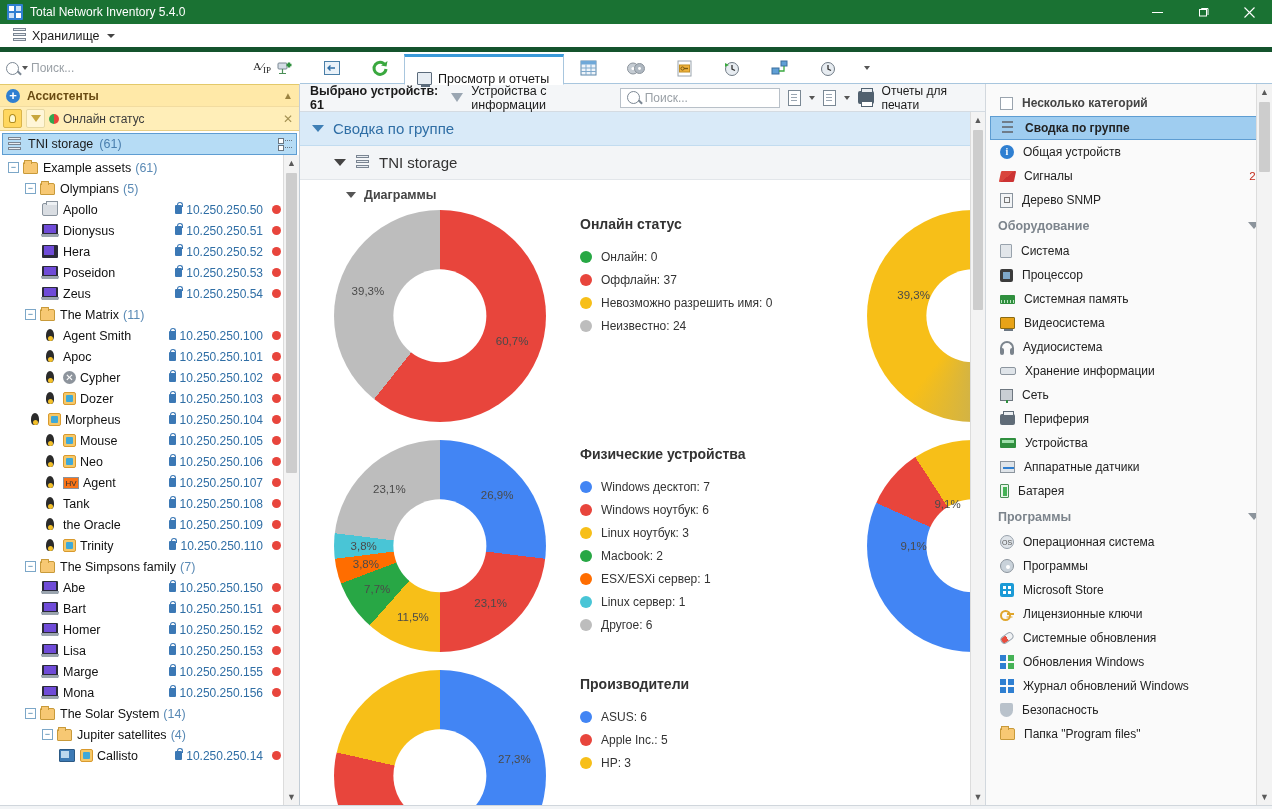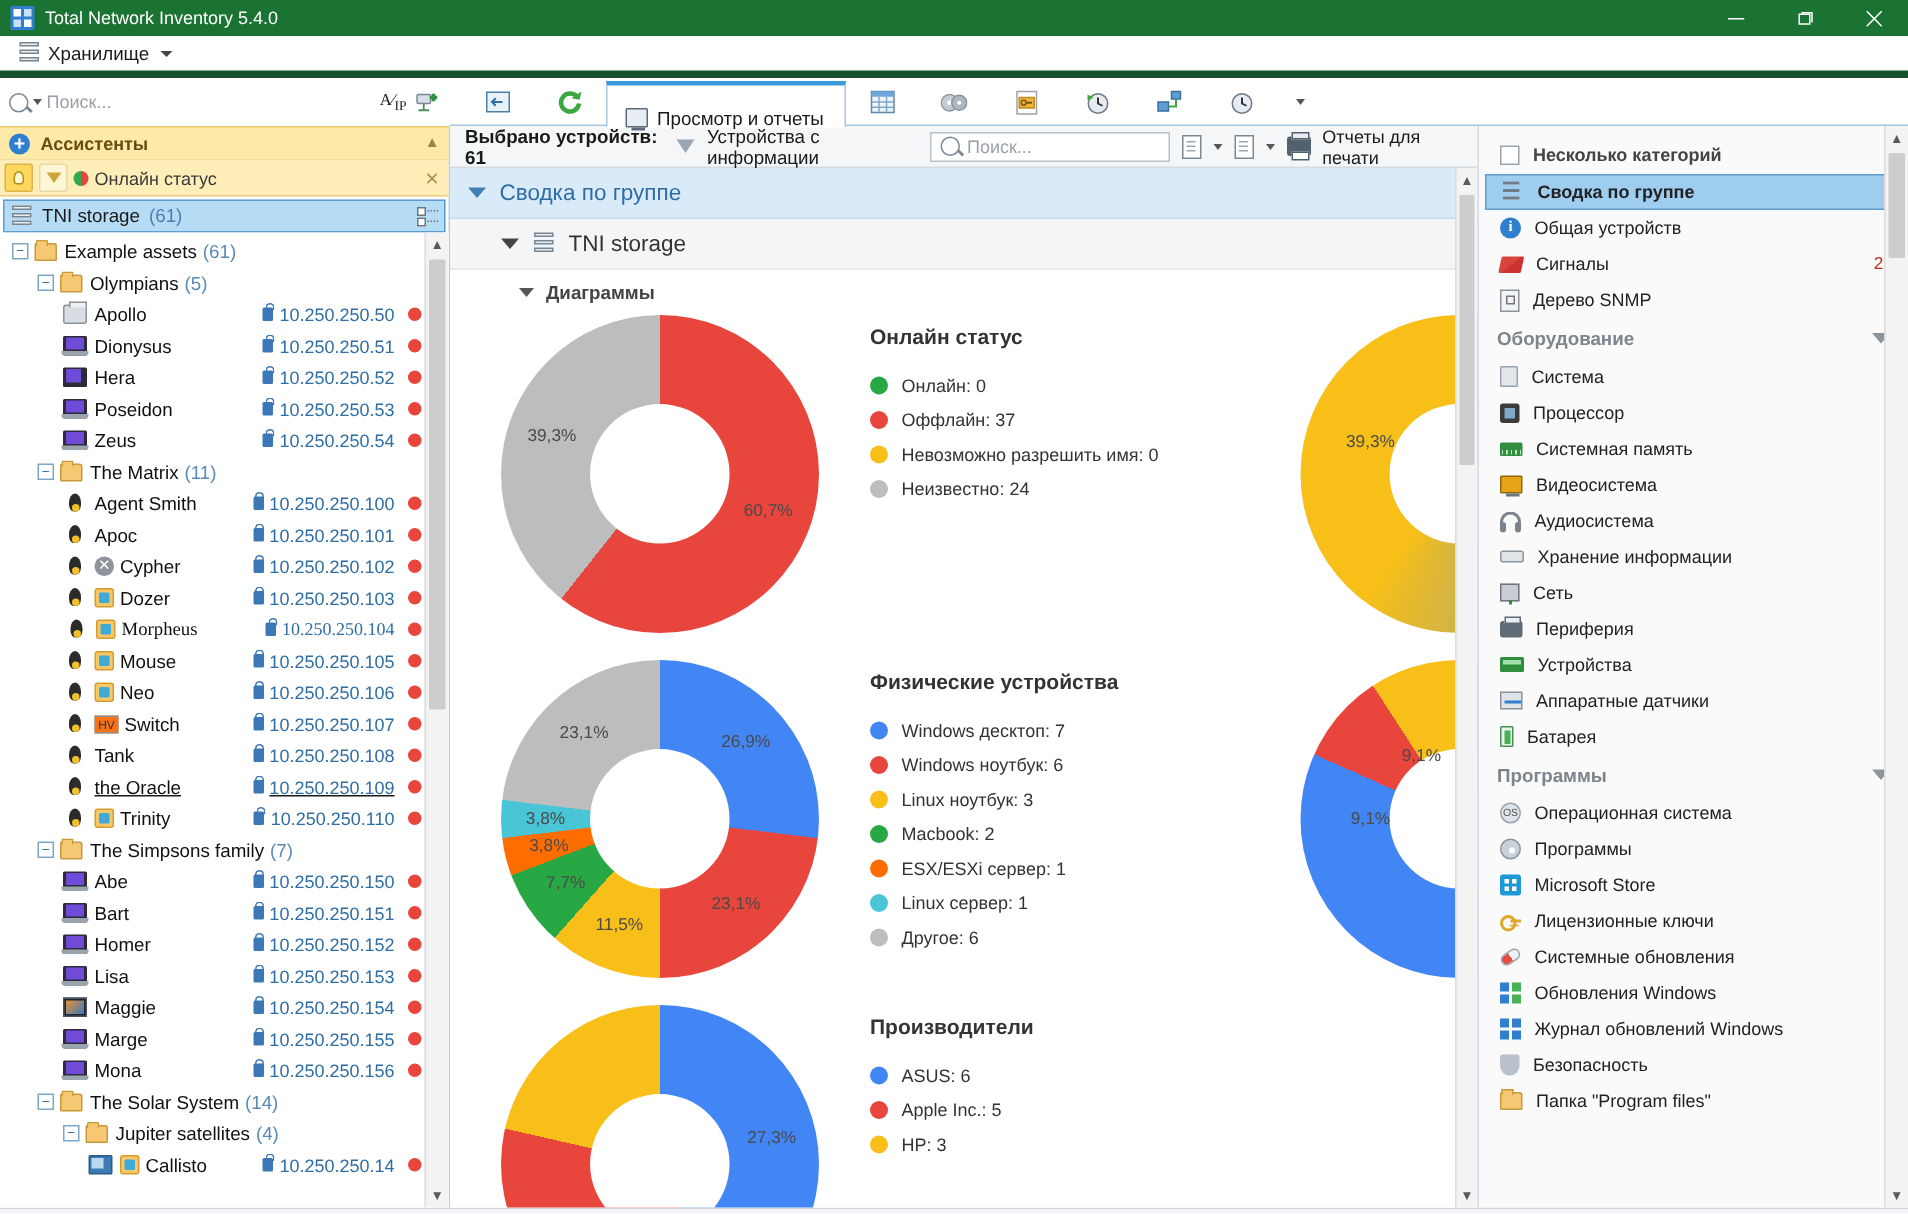--- a/index.html
+++ b/index.html
@@ -618,21 +618,21 @@
               <span class="tip"><span class="lockico"></span>10.250.250.102</span>
               <span class="reddot" style="margin-left:9px"></span>
             </div>
             <div class="trow" style="padding-left: 42px;">
               <span class="dev-ico dev-tux"></span>
               <span class="badge-sq"></span>
               <span class="tname">Dozer</span>
               <span class="tip"><span class="lockico"></span>10.250.250.103</span>
               <span class="reddot" style="margin-left:9px"></span>
             </div>
-            <div class="trow" style="padding-left: 43px; font-family: Liberation Serif, serif;">
+            <div class="trow" style="padding-left: 27px;">
               <span class="dev-ico dev-tux"></span>
               <span class="badge-sq"></span>
               <span class="tname">Morpheus</span>
               <span class="tip"><span class="lockico"></span>10.250.250.104</span>
               <span class="reddot" style="margin-left:9px"></span>
             </div>
             <div class="trow" style="padding-left: 42px;">
               <span class="dev-ico dev-tux"></span>
               <span class="badge-sq"></span>
               <span class="tname">Mouse</span>
@@ -642,31 +642,31 @@
             <div class="trow" style="padding-left: 42px;">
               <span class="dev-ico dev-tux"></span>
               <span class="badge-sq"></span>
               <span class="tname">Neo</span>
               <span class="tip"><span class="lockico"></span>10.250.250.106</span>
               <span class="reddot" style="margin-left:9px"></span>
             </div>
             <div class="trow" style="padding-left: 42px;">
               <span class="dev-ico dev-tux"></span>
               <span class="badge-hv">HV</span>
-              <span class="tname">Switch</span>
+              <span class="tname">Agent</span>
               <span class="tip"><span class="lockico"></span>10.250.250.107</span>
               <span class="reddot" style="margin-left:9px"></span>
             </div>
             <div class="trow" style="padding-left: 42px;">
               <span class="dev-ico dev-tux"></span>
               <span class="tname">Tank</span>
               <span class="tip"><span class="lockico"></span>10.250.250.108</span>
               <span class="reddot" style="margin-left:9px"></span>
             </div>
-            <div class="trow" style="padding-left: 42px; text-decoration: underline;">
+            <div class="trow" style="padding-left: 42px;">
               <span class="dev-ico dev-tux"></span>
               <span class="tname">the Oracle</span>
               <span class="tip"><span class="lockico"></span>10.250.250.109</span>
               <span class="reddot" style="margin-left:9px"></span>
             </div>
             <div class="trow" style="padding-left: 42px;">
               <span class="dev-ico dev-tux"></span>
               <span class="badge-sq"></span>
               <span class="tname">Trinity</span>
               <span class="tip"><span class="lockico"></span>10.250.250.110</span>
@@ -693,26 +693,20 @@
             <div class="trow" style="padding-left: 42px;">
               <span class="dev-ico dev-laptop"></span>
               <span class="tname">Homer</span>
               <span class="tip"><span class="lockico"></span>10.250.250.152</span>
               <span class="reddot" style="margin-left:9px"></span>
             </div>
             <div class="trow" style="padding-left: 42px;">
               <span class="dev-ico dev-laptop"></span>
               <span class="tname">Lisa</span>
               <span class="tip"><span class="lockico"></span>10.250.250.153</span>
-              <span class="reddot" style="margin-left:9px"></span>
-            </div>
-            <div class="trow" style="padding-left: 42px;">
-              <span class="dev-ico dev-pic"></span>
-              <span class="tname">Maggie</span>
-              <span class="tip"><span class="lockico"></span>10.250.250.154</span>
               <span class="reddot" style="margin-left:9px"></span>
             </div>
             <div class="trow" style="padding-left: 42px;">
               <span class="dev-ico dev-laptop"></span>
               <span class="tname">Marge</span>
               <span class="tip"><span class="lockico"></span>10.250.250.155</span>
               <span class="reddot" style="margin-left:9px"></span>
             </div>
             <div class="trow" style="padding-left: 42px;">
               <span class="dev-ico dev-laptop"></span>

